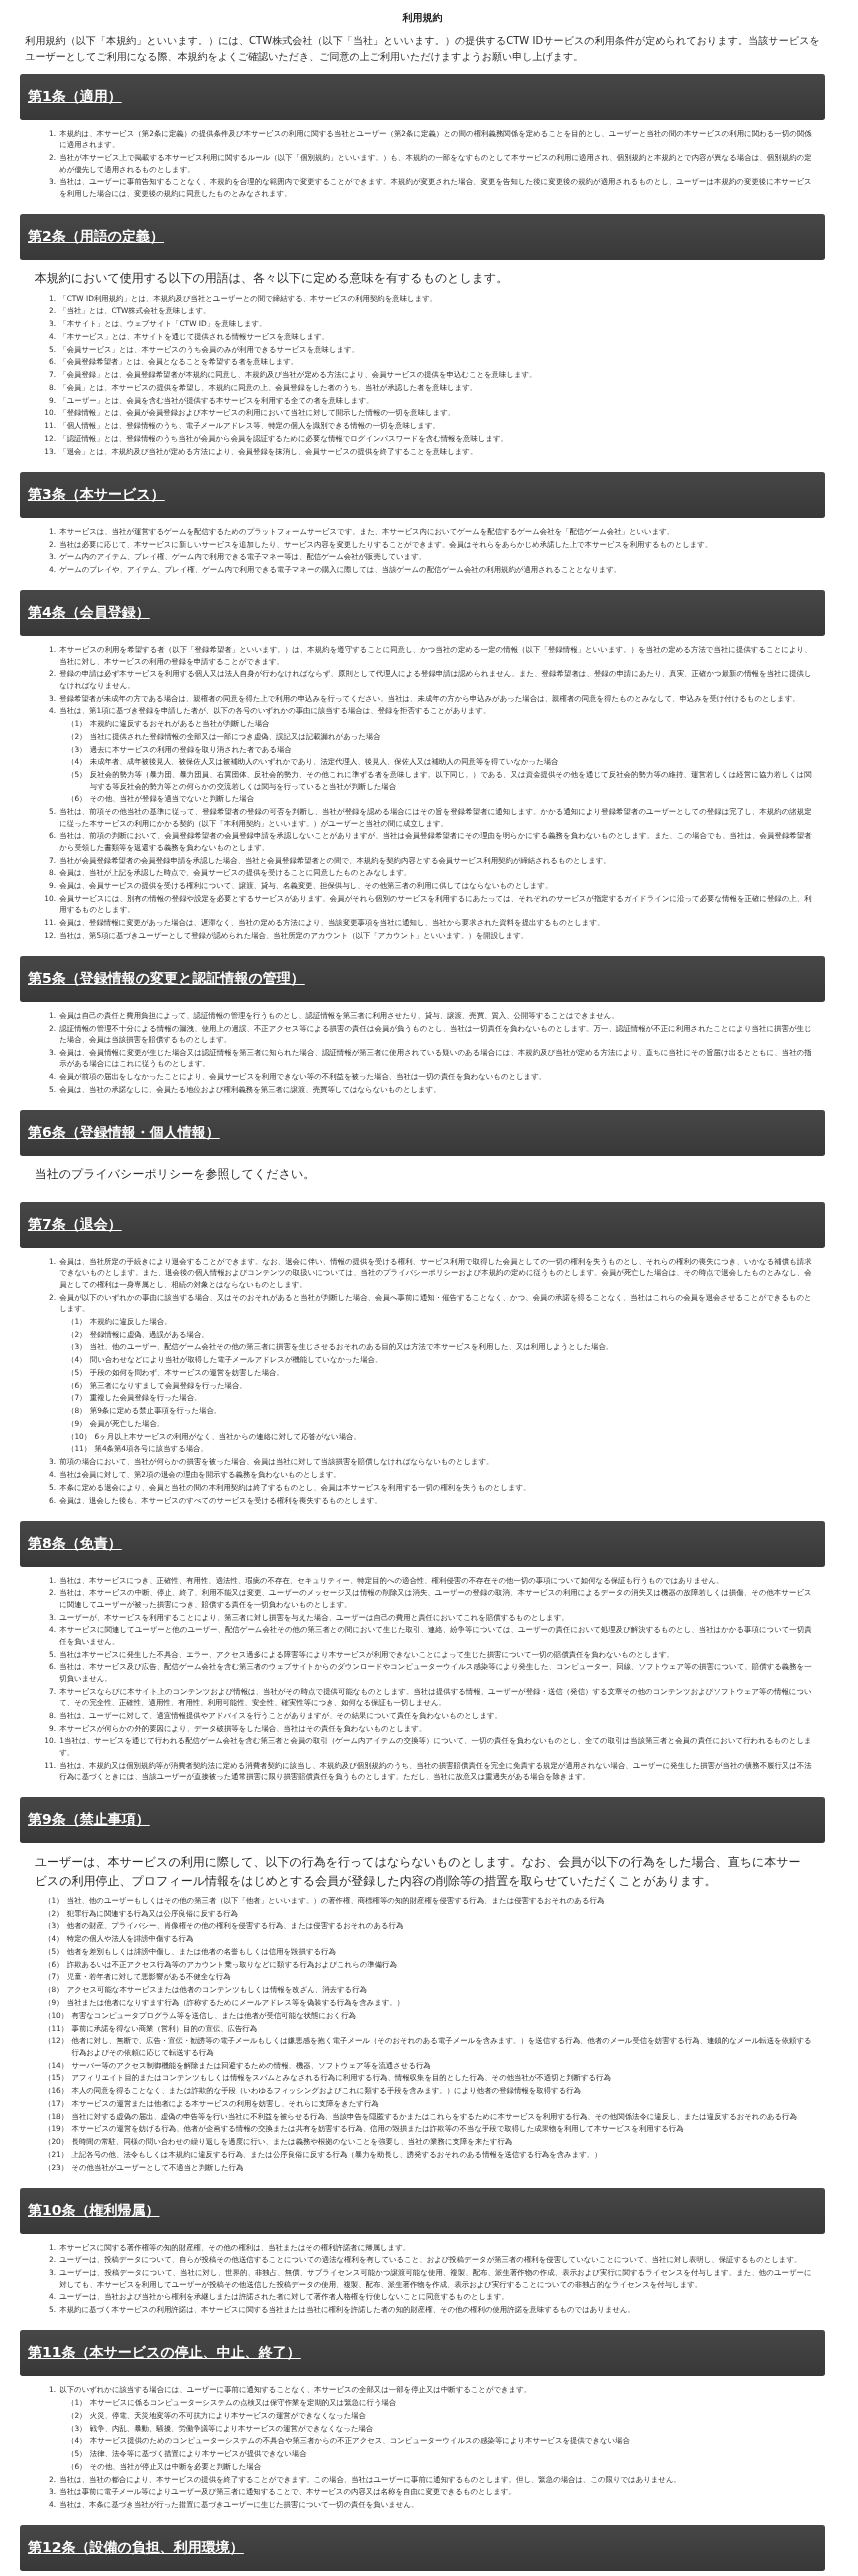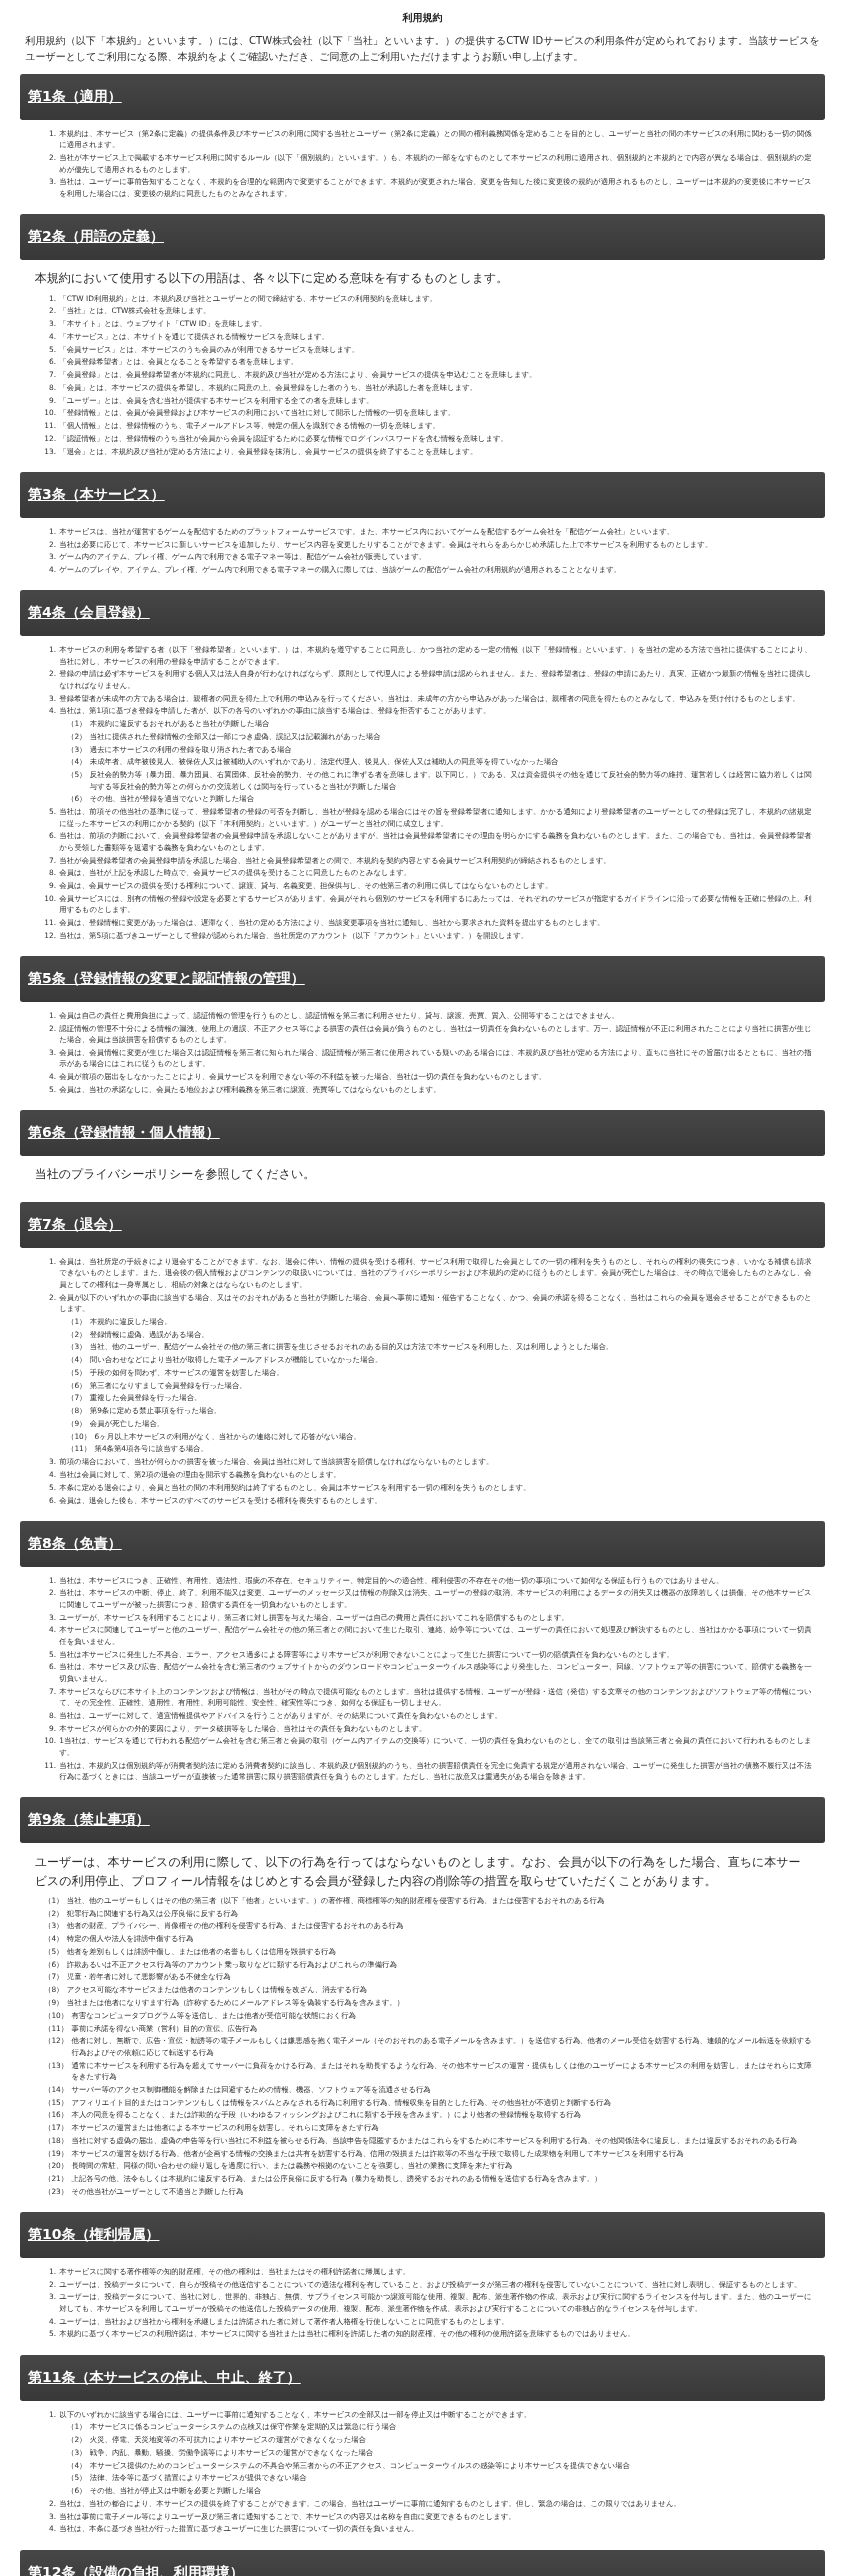--- a/index.html
+++ b/index.html
@@ -436,24 +436,20 @@
         </div>
         <div class="item paren">
           <span class="num">（11）</span>
           <span class="txt">事前に承諾を得ない商業（営利）目的の宣伝、広告行為</span>
         </div>
         <div class="item paren">
           <span class="num">（12）</span>
           <span class="txt">他者に対し、無断で、広告・宣伝・勧誘等の電子メールもしくは嫌悪感を抱く電子メール（そのおそれのある電子メールを含みます。）を送信する行為、他者のメール受信を妨害する行為、連鎖的なメール転送を依頼する行為およびその依頼に応じて転送する行為</span>
         </div>
         <div class="item paren">
-          <span class="num">（13）</span>
-          <span class="txt">通常に本サービスを利用する行為を超えてサーバーに負荷をかける行為、またはそれを助長するような行為、その他本サービスの運営・提供もしくは他のユーザーによる本サービスの利用を妨害し、またはそれらに支障をきたす行為</span>
-        </div>
-        <div class="item paren">
           <span class="num">（14）</span>
           <span class="txt">サーバー等のアクセス制御機能を解除または回避するための情報、機器、ソフトウェア等を流通させる行為</span>
         </div>
         <div class="item paren">
           <span class="num">（15）</span>
           <span class="txt">アフィリエイト目的またはコンテンツもしくは情報をスパムとみなされる行為に利用する行為、情報収集を目的とした行為、その他当社が不適切と判断する行為</span>
         </div>
         <div class="item paren">
           <span class="num">（16）</span>
           <span class="txt">本人の同意を得ることなく、または詐欺的な手段（いわゆるフィッシングおよびこれに類する手段を含みます。）により他者の登録情報を取得する行為</span>

